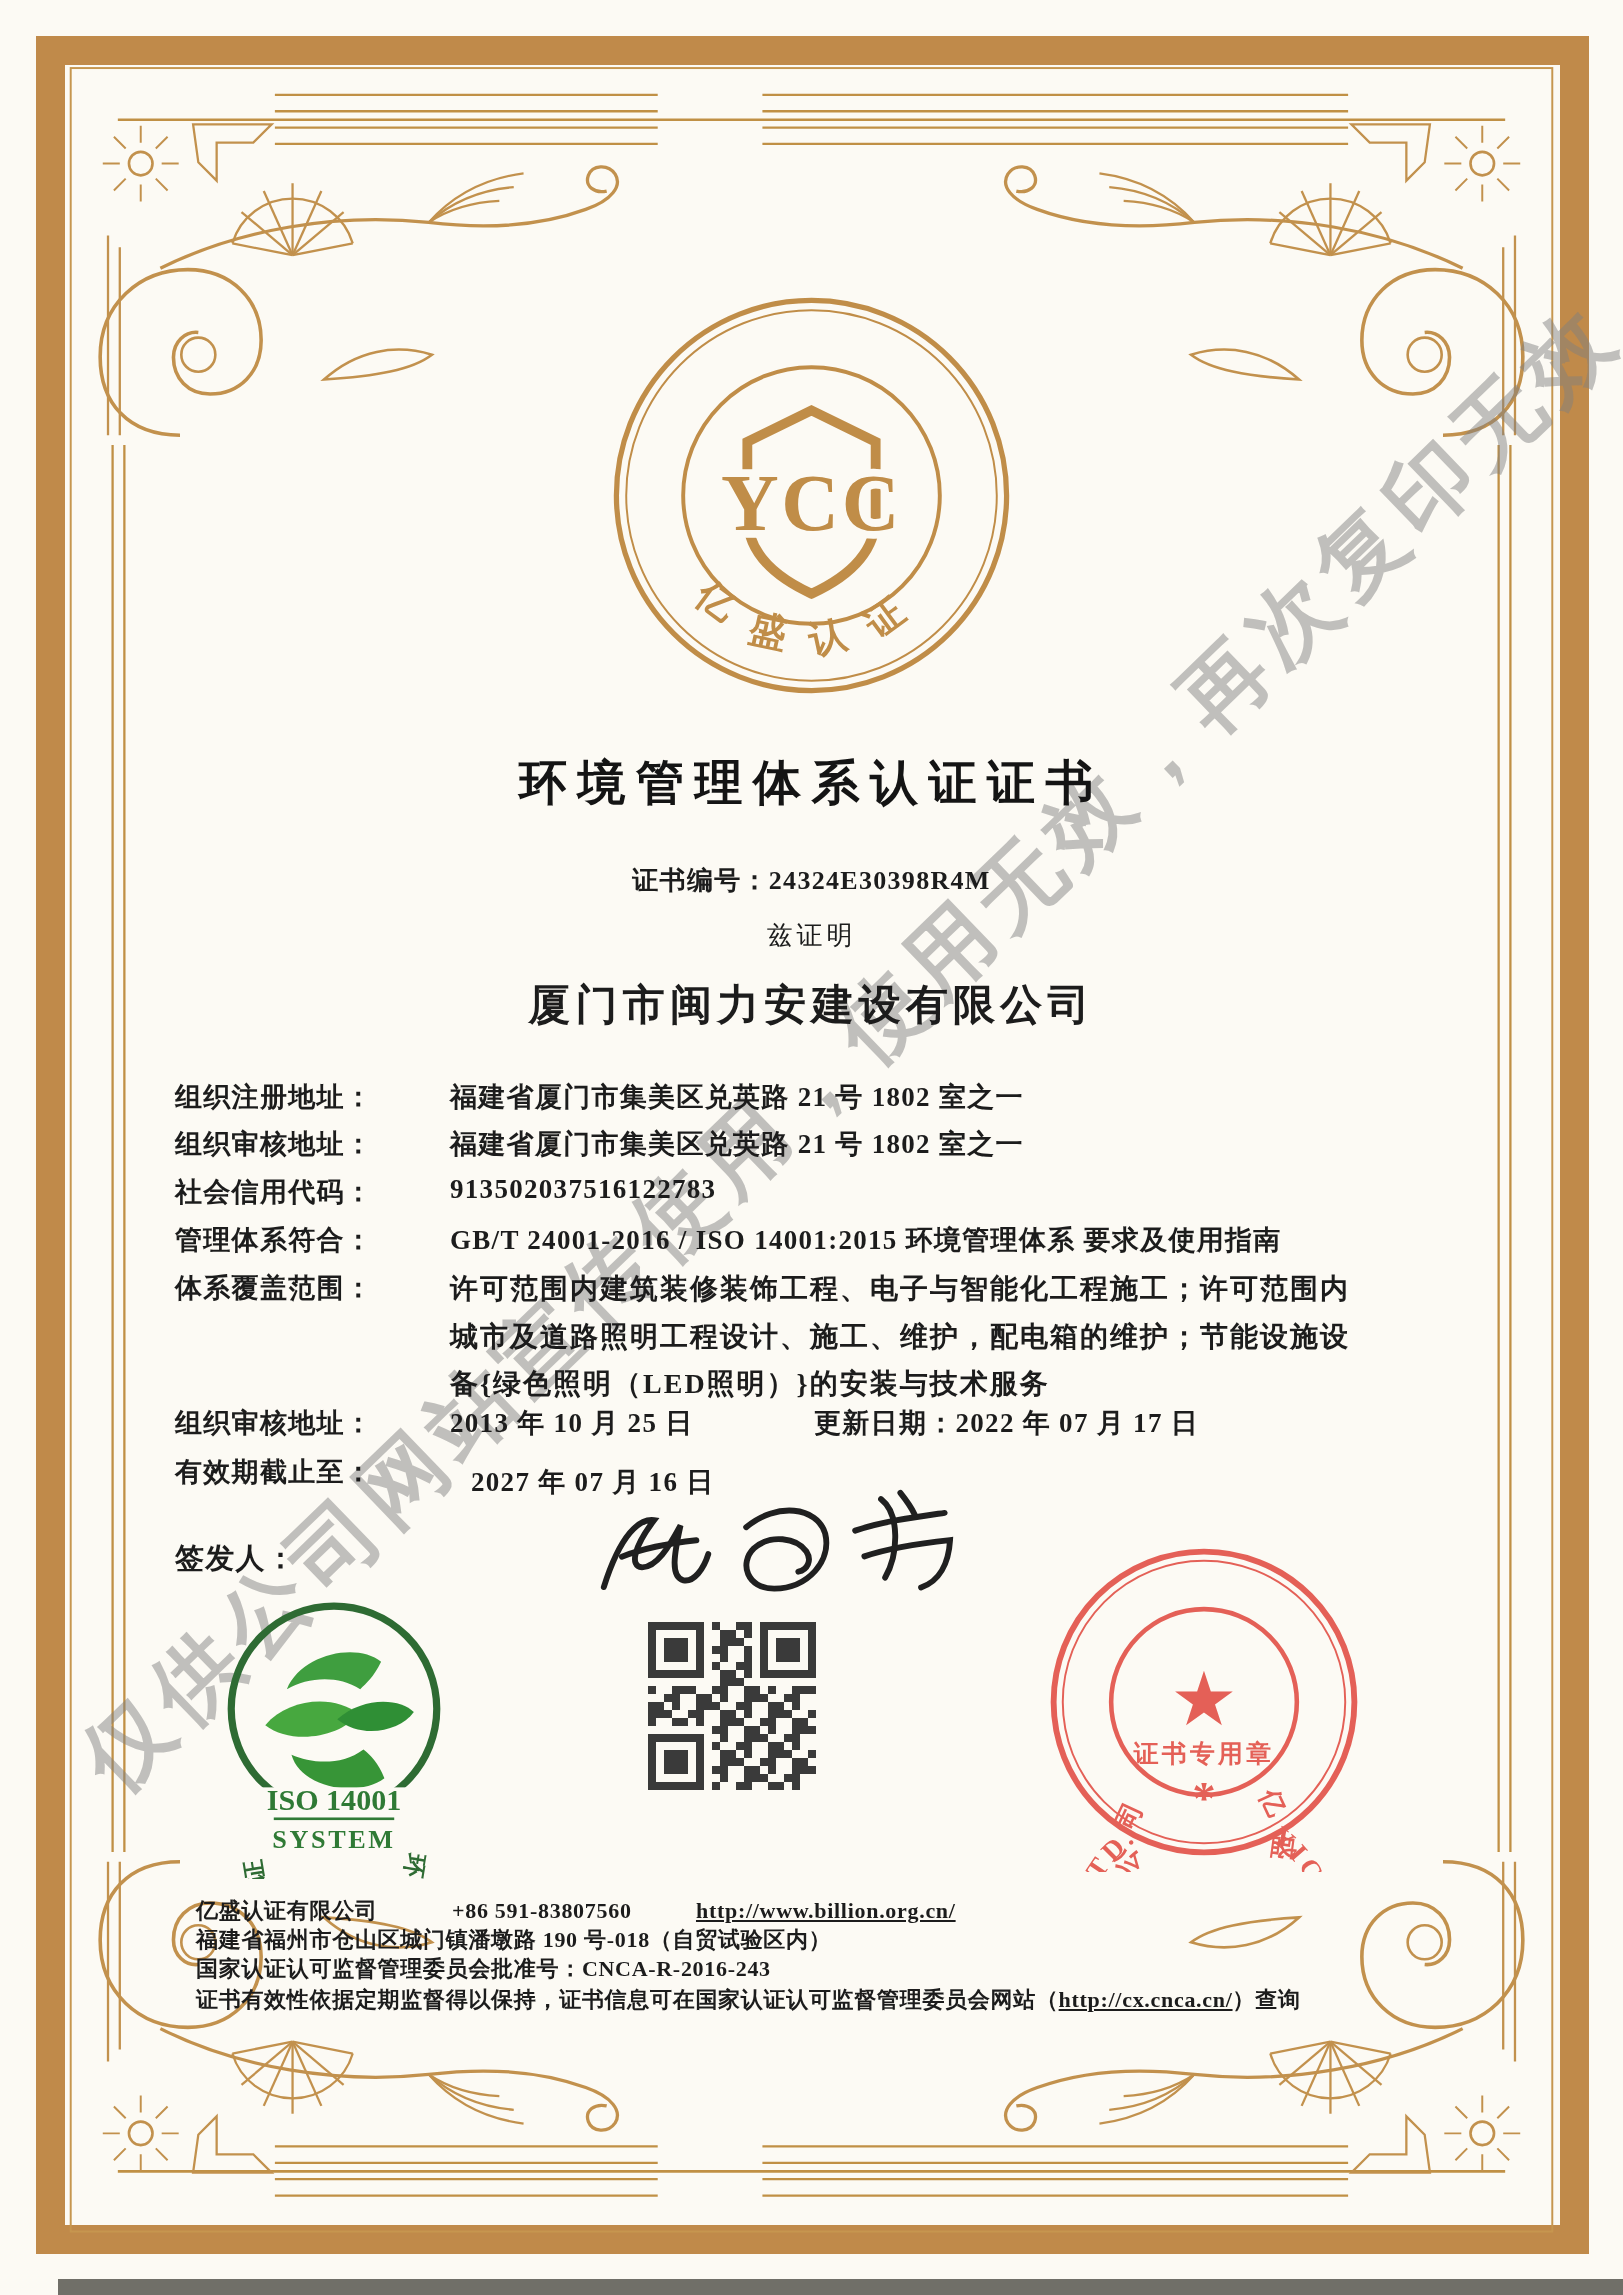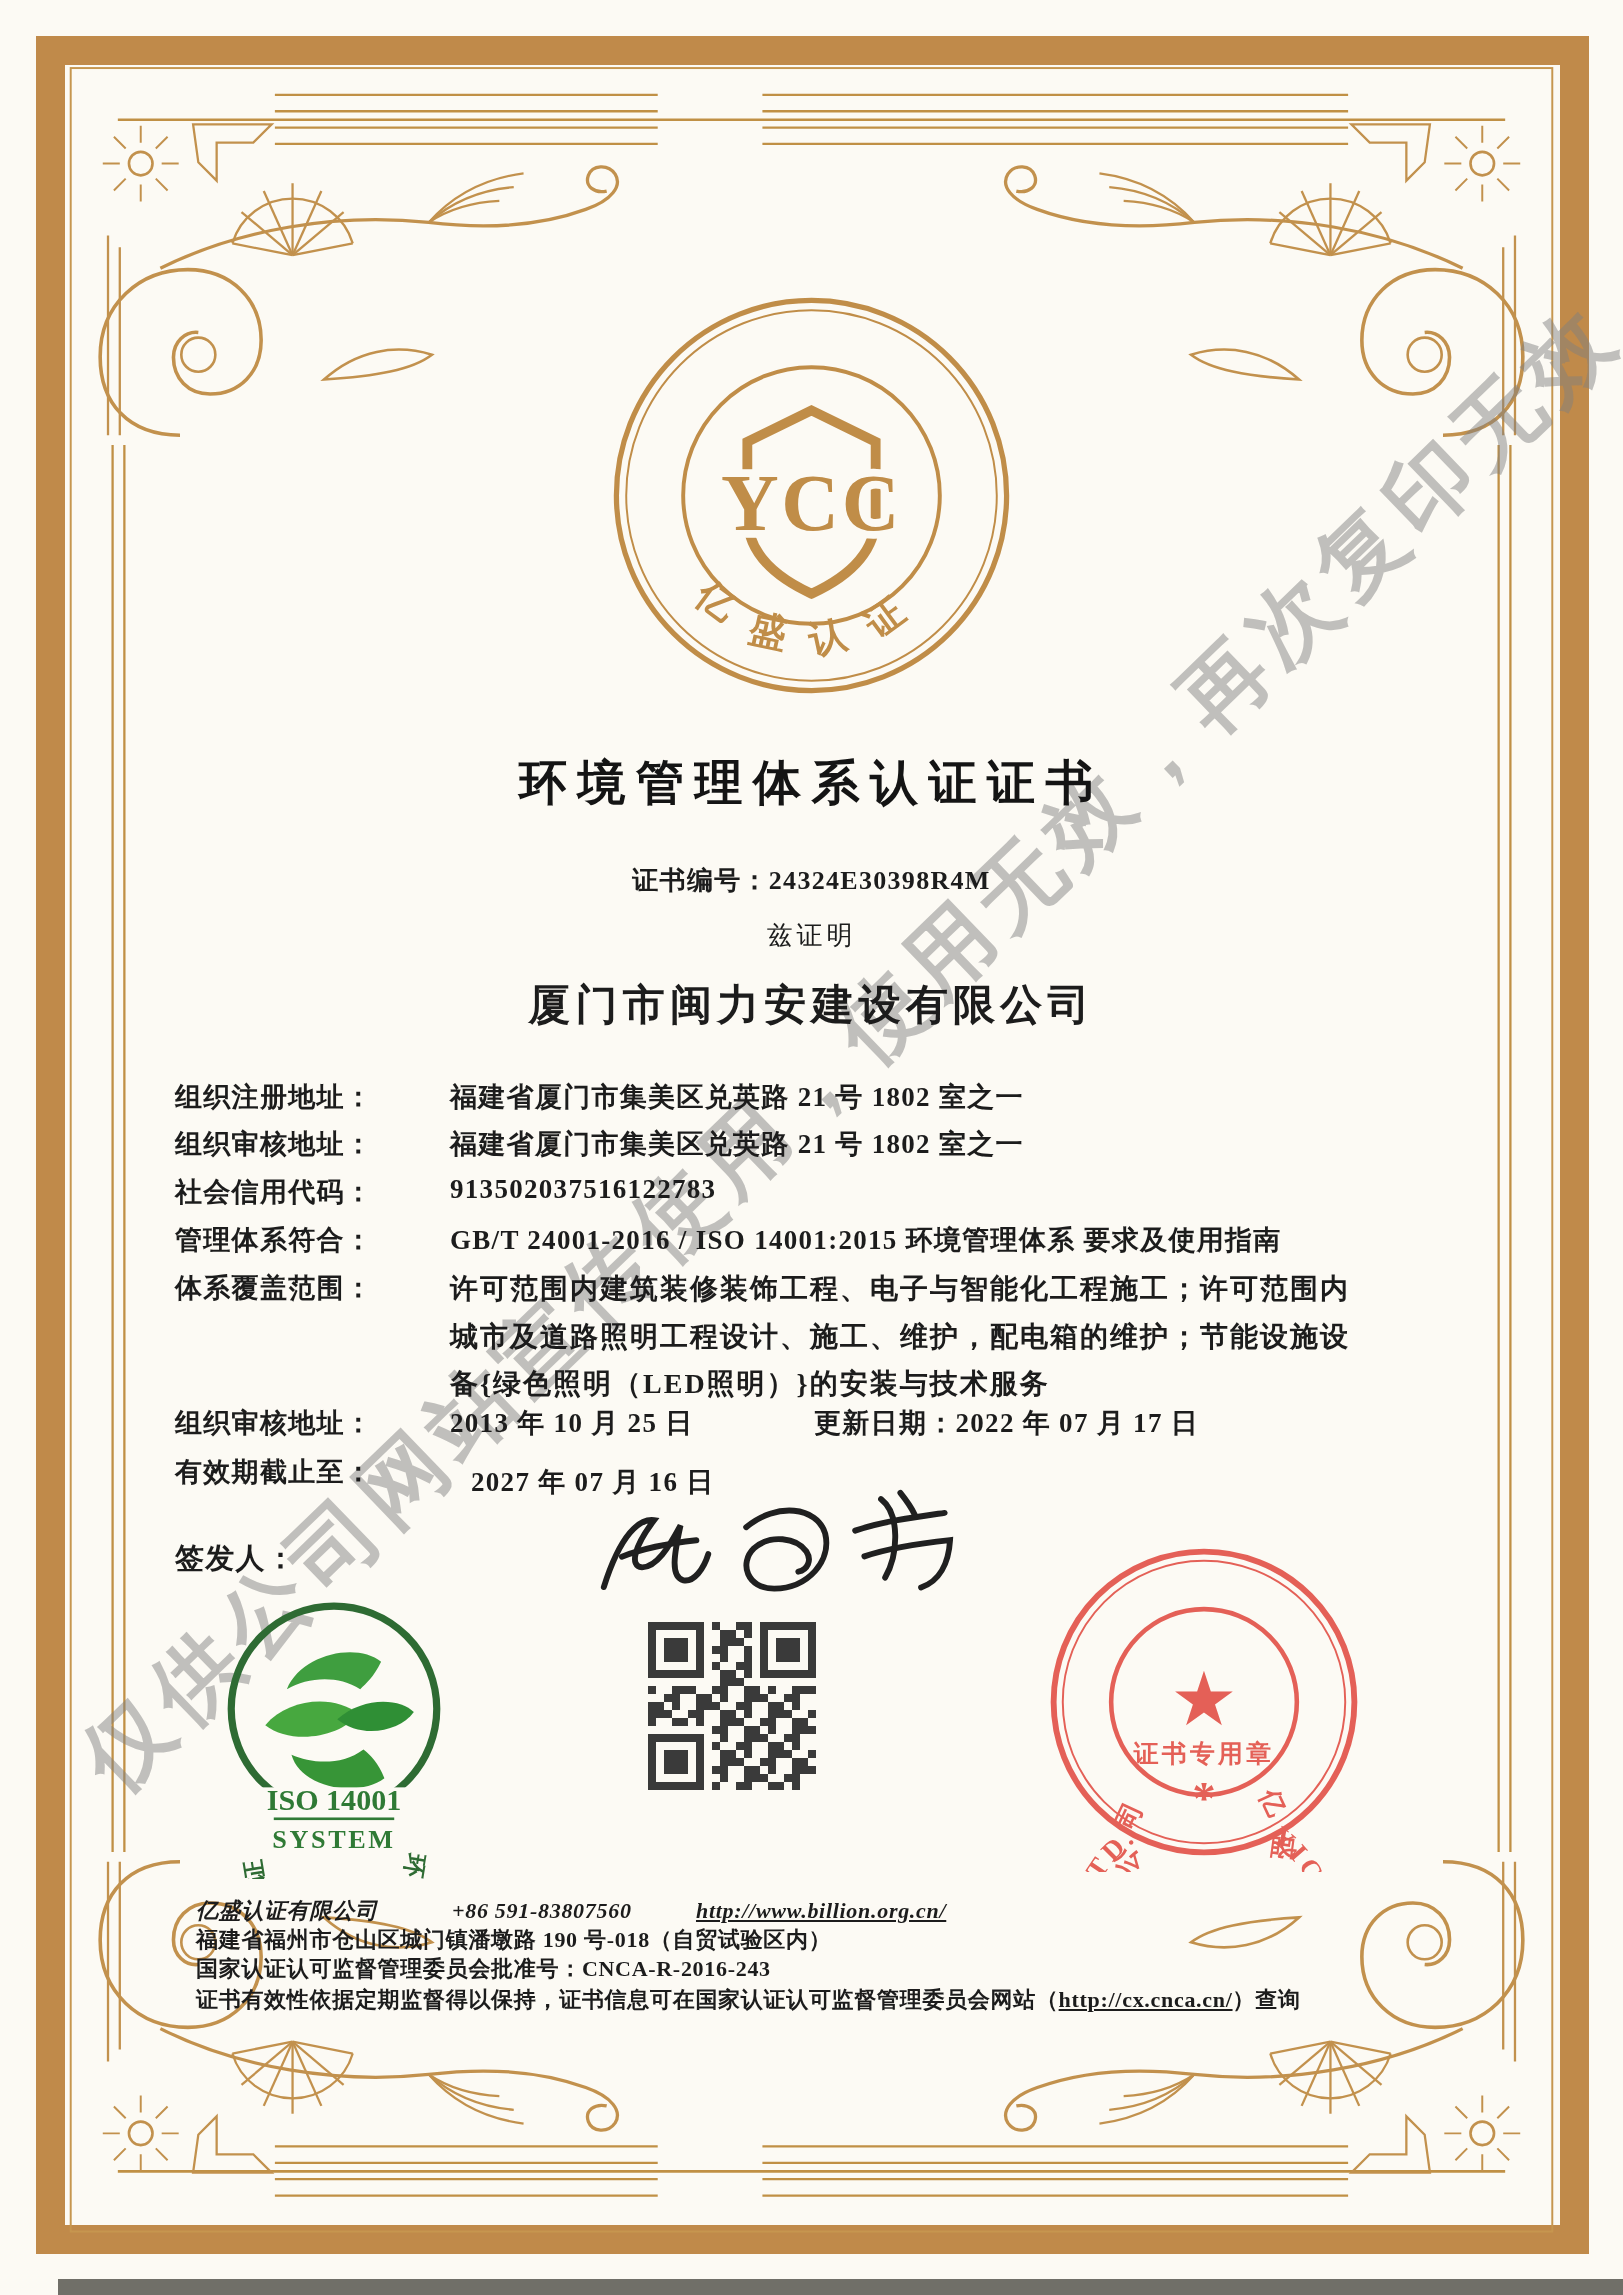--- a/index.html
+++ b/index.html
@@ -685,21 +685,21 @@
       <textPath href="#stampOuter" startOffset="50%" text-anchor="middle">YICHENG CERTIFICATION CO. LTD.</textPath>
     </text>
     <text font-size="40" font-weight="bold" fill="#e2544a" letter-spacing="22">
       <textPath href="#stampInner" startOffset="50%" text-anchor="middle">亿盛认证有限公司</textPath>
     </text>
     <text x="260" y="295" text-anchor="middle" font-size="115" fill="#e2544a">★</text>
     <text x="260" y="352" text-anchor="middle" font-size="38" font-weight="bold" fill="#e2544a" letter-spacing="5">证书专用章</text>
     <text x="260" y="432" text-anchor="middle" font-size="72" font-weight="bold" fill="#e2544a">*</text>
   </svg>
 
-  <div class="abs footer" style="left:196px;top:1896px;font-style:italic;">
+  <div class="abs footer" style="left:196px;top:1896px;">
     <span>亿盛认证有限公司</span>
     <span style="display:inline-block;width:62px;"></span>
     <span>+86 591-83807560</span>
     <span style="display:inline-block;width:52px;"></span>
     <span class="uline">http://www.billion.org.cn/</span>
   </div>
   <div class="abs footer" style="left:196px;top:1925px;">福建省福州市仓山区城门镇潘墩路 190 号-018（自贸试验区内）</div>
   <div class="abs footer" style="left:196px;top:1954px;">国家认证认可监督管理委员会批准号：CNCA-R-2016-243</div>
   <div class="abs footer" style="left:196px;top:1985px;">
     <span>证书有效性依据定期监督得以保持，证书信息可在国家认证认可监督管理委员会网站（</span><span class="uline">http://cx.cnca.cn/</span><span>）查询</span>

